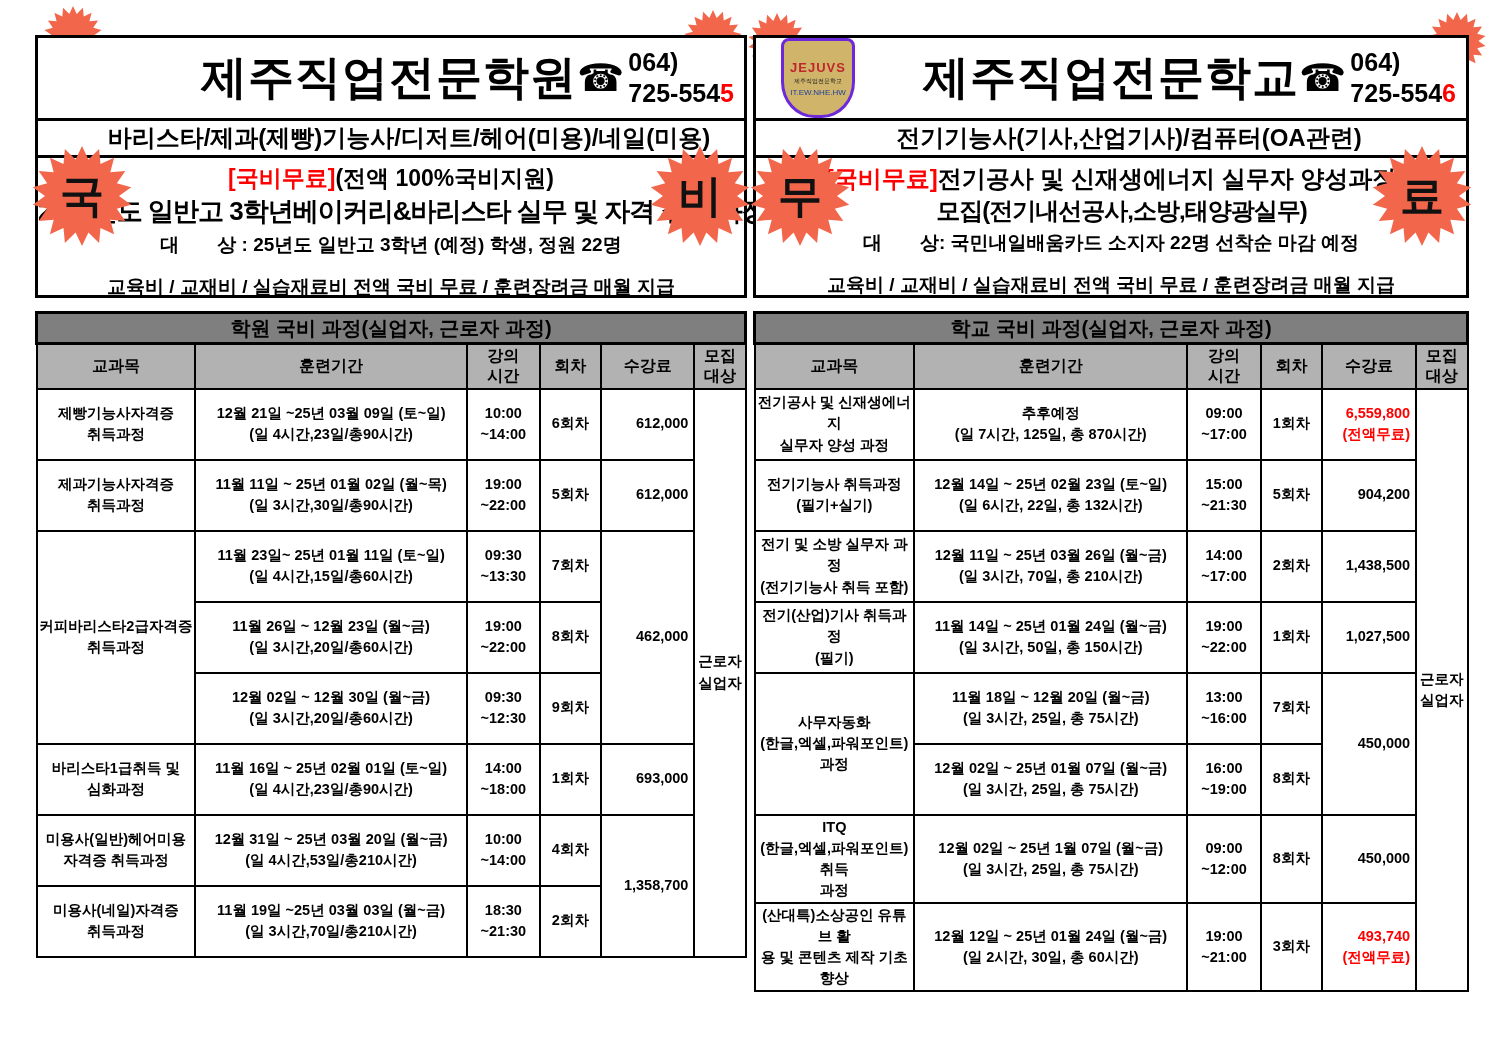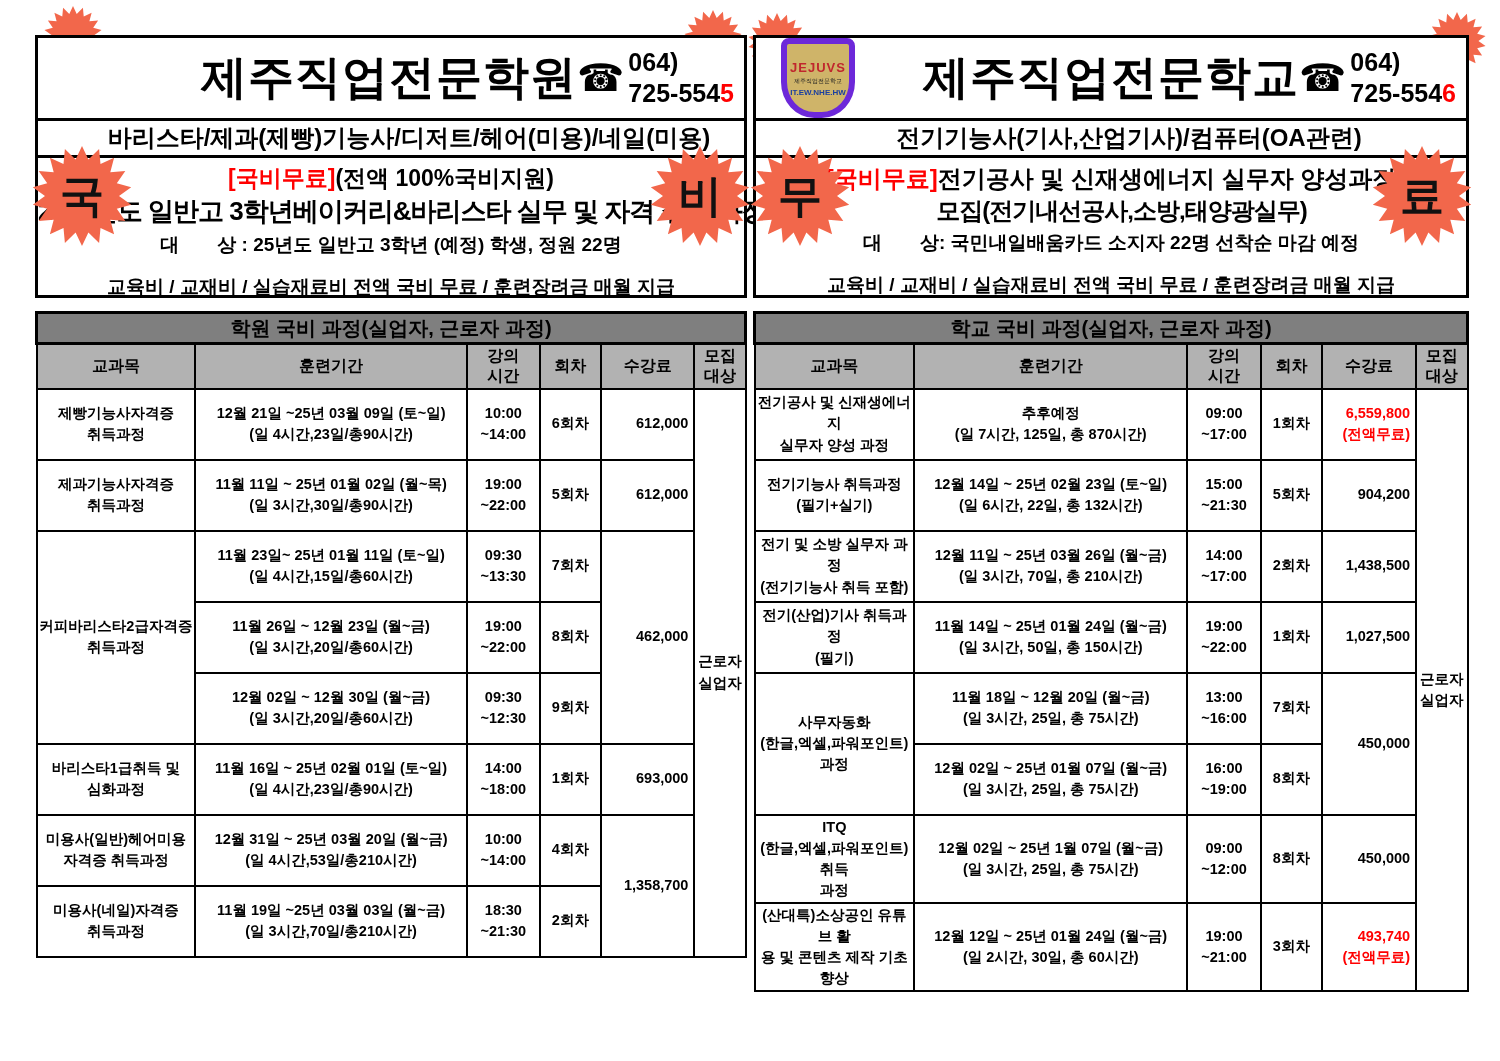--- a/index.html
+++ b/index.html
@@ -19,26 +19,26 @@
          display:flex; align-items:center; padding:0 8px; }
   .logo-box { width:108px; display:flex; justify-content:center; align-items:center; }
   .title { flex:1; text-align:right; font-size:46px; font-weight:bold;
            letter-spacing:1px; white-space:nowrap; }
   .phone-wrap { display:flex; align-items:center; gap:4px; padding-right:2px; }
   .phone-icon { font-size:38px; line-height:1; }
   .phone-nums { font-size:25px; font-weight:bold; line-height:1.25; white-space:nowrap; }
   .red { color:#ff0000; }
 
   
-  .emblem { width:74px; height:80px; background:#cfb469; border:6px solid #6d28d9;
+  .emblem { width:74px; height:80px; background:#cfb469; border:3px solid #6d28d9;
             border-radius:8px 8px 45% 45%; display:flex; flex-direction:column;
             align-items:center; justify-content:center; gap:2px; overflow:hidden; }
   .emblem .e-top { color:#c0272d; font-weight:bold; font-size:13px; letter-spacing:1px; }
   .emblem .e-mid { color:#222; font-size:6px; white-space:nowrap; }
-  .emblem .e-bot { color:#1a3fa0; font-weight:bold; font-size:8px; white-space:nowrap; }
+  .emblem .e-bot { color:#1a3fa0; font-weight:normal; font-size:8px; white-space:nowrap; }
 
   
   .subtitle { height:37px; border:3px solid #000; border-top:none;
     display:flex; align-items:center; justify-content:center;
     font-size:24px; font-weight:bold; white-space:nowrap;padding-left:36px; }
 
   
   .promo { position:relative; height:140px; border:3px solid #000; border-top:none;
            text-align:center; padding-top:5px; }
   .promo .l1 { font-size:23px; font-weight:bold; }

